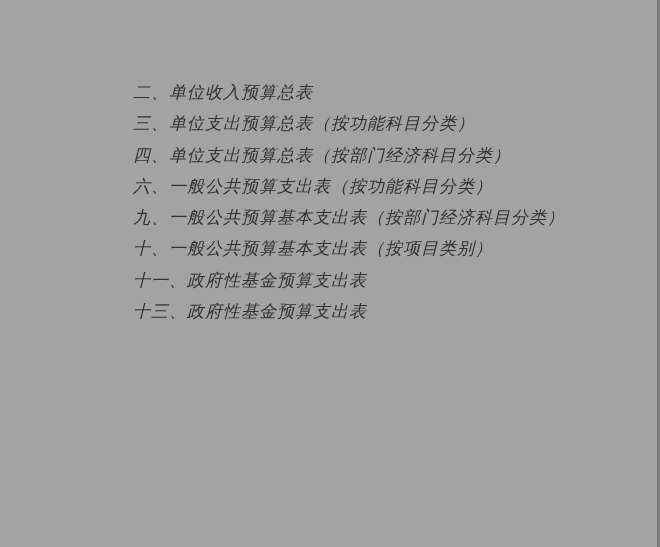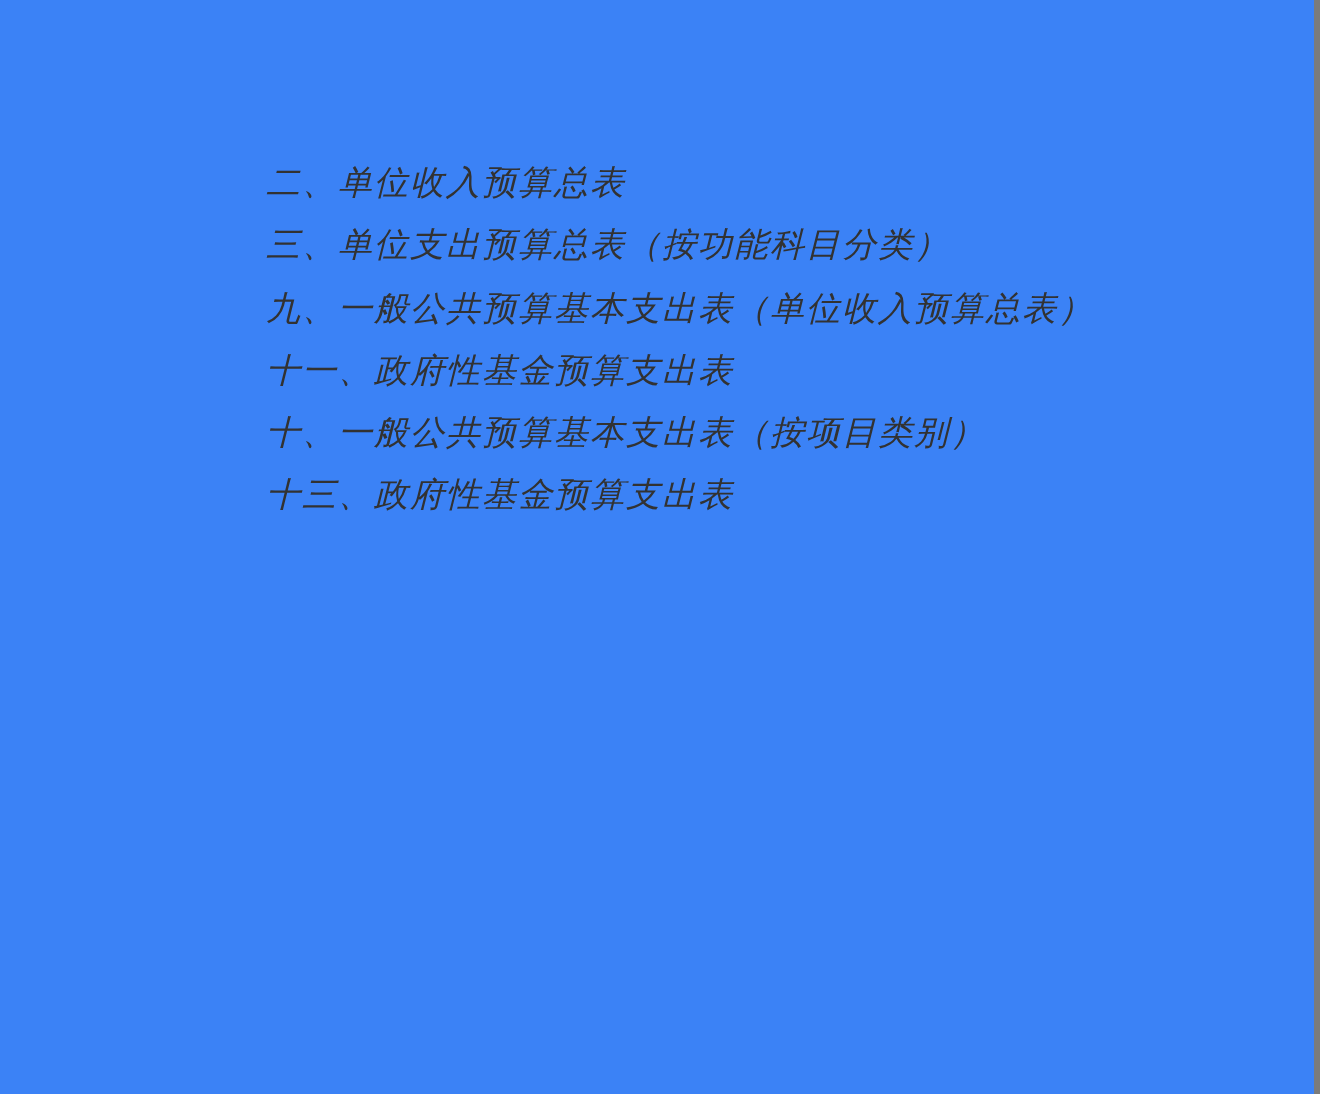--- a/index.html
+++ b/index.html
@@ -13,21 +13,21 @@
     overflow: hidden;
     font-family: "DejaVu Serif", serif;
     position: relative;
   }
   .page {
     position: absolute;
     top: 0;
     left: 0;
     width: 660px;
     height: 547px;
-    background: #3b82f6;
+    background: #a3a3a3;
   }
   .right-edge {
     position: absolute;
     top: 0;
     right: 0;
     width: 3px;
     height: 547px;
     background: #7b7b7b;
   }
   .toc {
@@ -46,19 +46,21 @@
     font-family: "DejaVu Serif", serif;
   }
 </style>
 </head>
 <body>
 
 <div class="page">
   <div class="toc">
     <div class="toc-item">二、单位收入预算总表</div>
     <div class="toc-item">三、单位支出预算总表（按功能科目分类）</div>
-    <div class="toc-item">九、一般公共预算基本支出表（单位收入预算总表）</div>
+    <div class="toc-item">四、单位支出预算总表（按部门经济科目分类）</div>
+    <div class="toc-item">六、一般公共预算支出表（按功能科目分类）</div>
+    <div class="toc-item">九、一般公共预算基本支出表（按部门经济科目分类）</div>
+    <div class="toc-item">十、一般公共预算基本支出表（按项目类别）</div>
     <div class="toc-item">十一、政府性基金预算支出表</div>
-    <div class="toc-item">十、一般公共预算基本支出表（按项目类别）</div>
     <div class="toc-item">十三、政府性基金预算支出表</div>
   </div>
   <div class="right-edge"></div>
 </div>
 
 </body></html>

